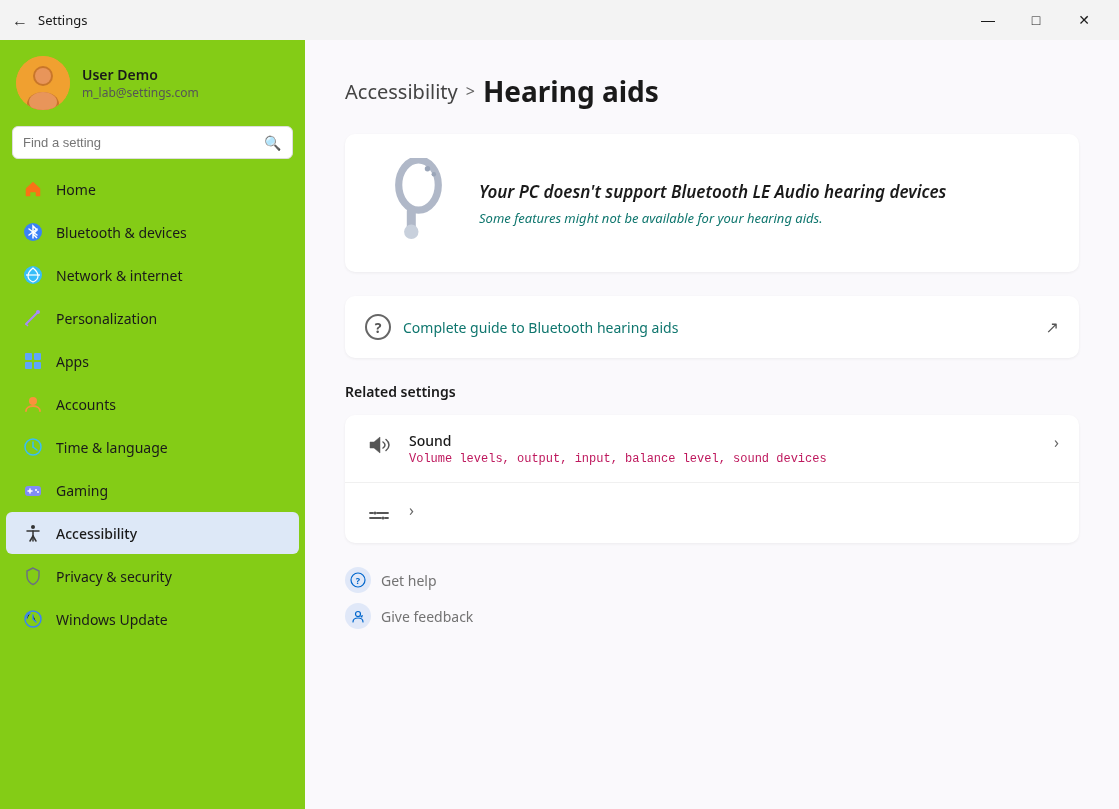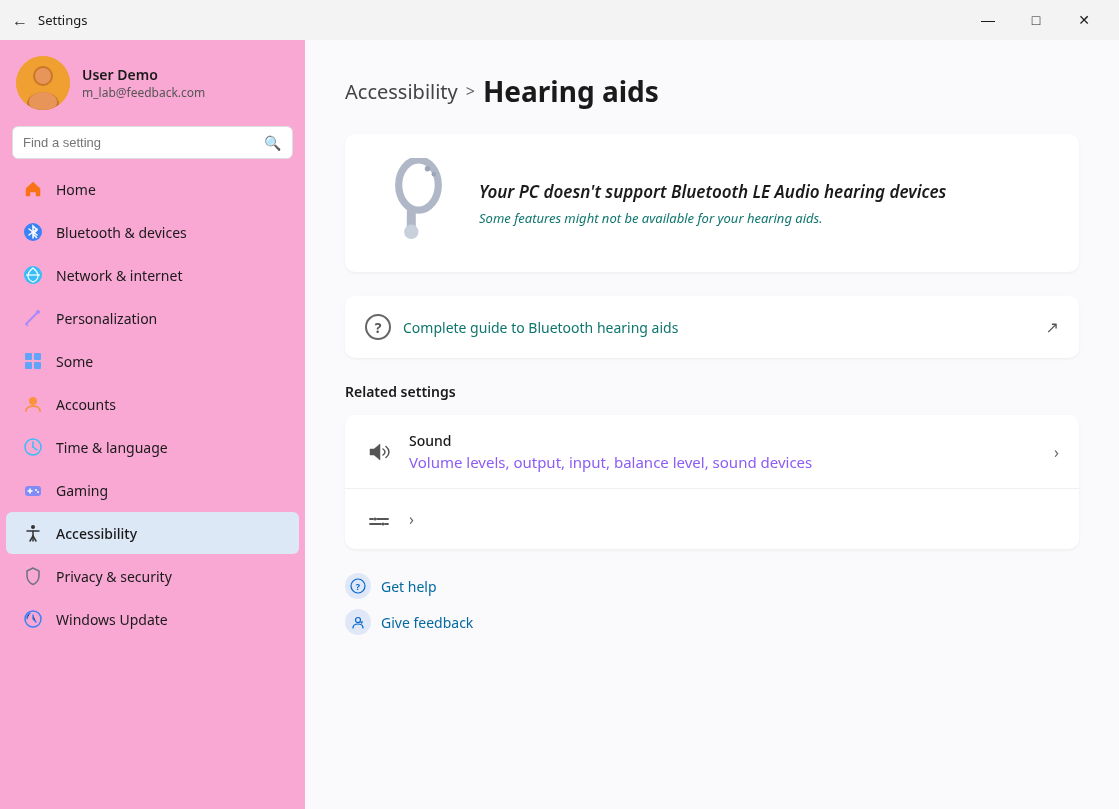--- a/index.html
+++ b/index.html
@@ -53,21 +53,21 @@
     
     .app-body {
       display: flex;
       flex: 1;
       overflow: hidden;
     }
 
     
     .sidebar {
       width: 305px;
-      background: #f9a8d4;
+      background: #84cc16;
       display: flex;
       flex-direction: column;
       overflow-y: auto;
       flex-shrink: 0;
       padding-bottom: 16px;
     }
 
     
     .user-profile {
       display: flex;
@@ -253,21 +253,20 @@
     }
     .settings-card {
       background: white;
       border-radius: 10px;
       overflow: hidden;
       box-shadow: 0 1px 3px rgba(0,0,0,0.06);
       margin-bottom: 24px;
     }
     .settings-item {
       display: flex;
-      align-items: center;
       gap: 16px;
       padding: 16px 20px;
       cursor: pointer;
       border-bottom: 1px solid #f0f0f0;
     }
     .settings-item:last-child { border-bottom: none; }
     .settings-item-icon {
       width: 28px;
       height: 28px;
       display: flex;
@@ -278,22 +277,23 @@
       flex-shrink: 0;
     }
     .settings-item-text { flex: 1; }
     .settings-item-text h3 {
       font-size: 14px;
       font-weight: 500;
       color: #1a1a1a;
       margin-bottom: 2px;
     }
     .settings-item-text p {
-      font-size: 15px;
-      color: #8b5cf6;
+      font-size: 12px;
+      color: #be185d;
+      font-family: Liberation Mono, monospace;
     }
     .settings-chevron {
       font-size: 16px;
       color: #666;
     }
 
     
     .footer-links {
       display: flex;
       flex-direction: column;
@@ -312,21 +312,21 @@
       background: #e0e8f8;
       display: flex;
       align-items: center;
       justify-content: center;
       font-size: 14px;
       color: #0066cc;
       flex-shrink: 0;
     }
     .footer-link-text {
       font-size: 14px;
-      color: #0369a1;
+      color: #737373;
     }
 
     
     .back-arrow {
       font-size: 16px;
       cursor: pointer;
       color: #333;
       display: flex;
       align-items: center;
     }
@@ -359,21 +359,21 @@
         <svg class="avatar-svg" viewBox="0 0 54 54" xmlns="http://www.w3.org/2000/svg">
           <circle cx="27" cy="27" r="27" fill="#f0a030"></circle>
           <circle cx="27" cy="20" r="10" fill="#c8762a"></circle>
           <ellipse cx="27" cy="48" rx="16" ry="12" fill="#c8762a"></ellipse>
           <circle cx="27" cy="20" r="8" fill="#e8955a"></circle>
           <ellipse cx="27" cy="46" rx="14" ry="10" fill="#e8955a"></ellipse>
         </svg>
       </div>
       <div class="user-info">
         <span class="user-name">User Demo</span>
-        <span class="user-email">m_lab@feedback.com</span>
+        <span class="user-email">m_lab@settings.com</span>
       </div>
     </div>
 
     <div class="search-bar">
       <input type="text" placeholder="Find a setting" style="">
       <span class="search-icon-svg">🔍</span>
     </div>
 
     <nav>
       <div class="nav-item">
@@ -422,21 +422,21 @@
 
       <div class="nav-item">
         <span class="nav-icon">
           <svg width="20" height="20" viewBox="0 0 20 20">
             <rect x="2" y="2" width="7" height="7" rx="1" fill="#60a5fa"></rect>
             <rect x="11" y="2" width="7" height="7" rx="1" fill="#60a5fa"></rect>
             <rect x="2" y="11" width="7" height="7" rx="1" fill="#60a5fa"></rect>
             <rect x="11" y="11" width="7" height="7" rx="1" fill="#60a5fa"></rect>
           </svg>
         </span>
-        <span>Some</span>
+        <span>Apps</span>
       </div>
 
       <div class="nav-item">
         <span class="nav-icon">
           <svg width="20" height="20" viewBox="0 0 20 20">
             <circle cx="10" cy="7" r="4" fill="#fb923c"></circle>
             <path d="M3 17C3 14 6 12 10 12C14 12 17 14 17 17" stroke="#fb923c" stroke-width="1.8" fill="none" stroke-linecap="round"></path>
           </svg>
         </span>
         <span>Accounts</span>

